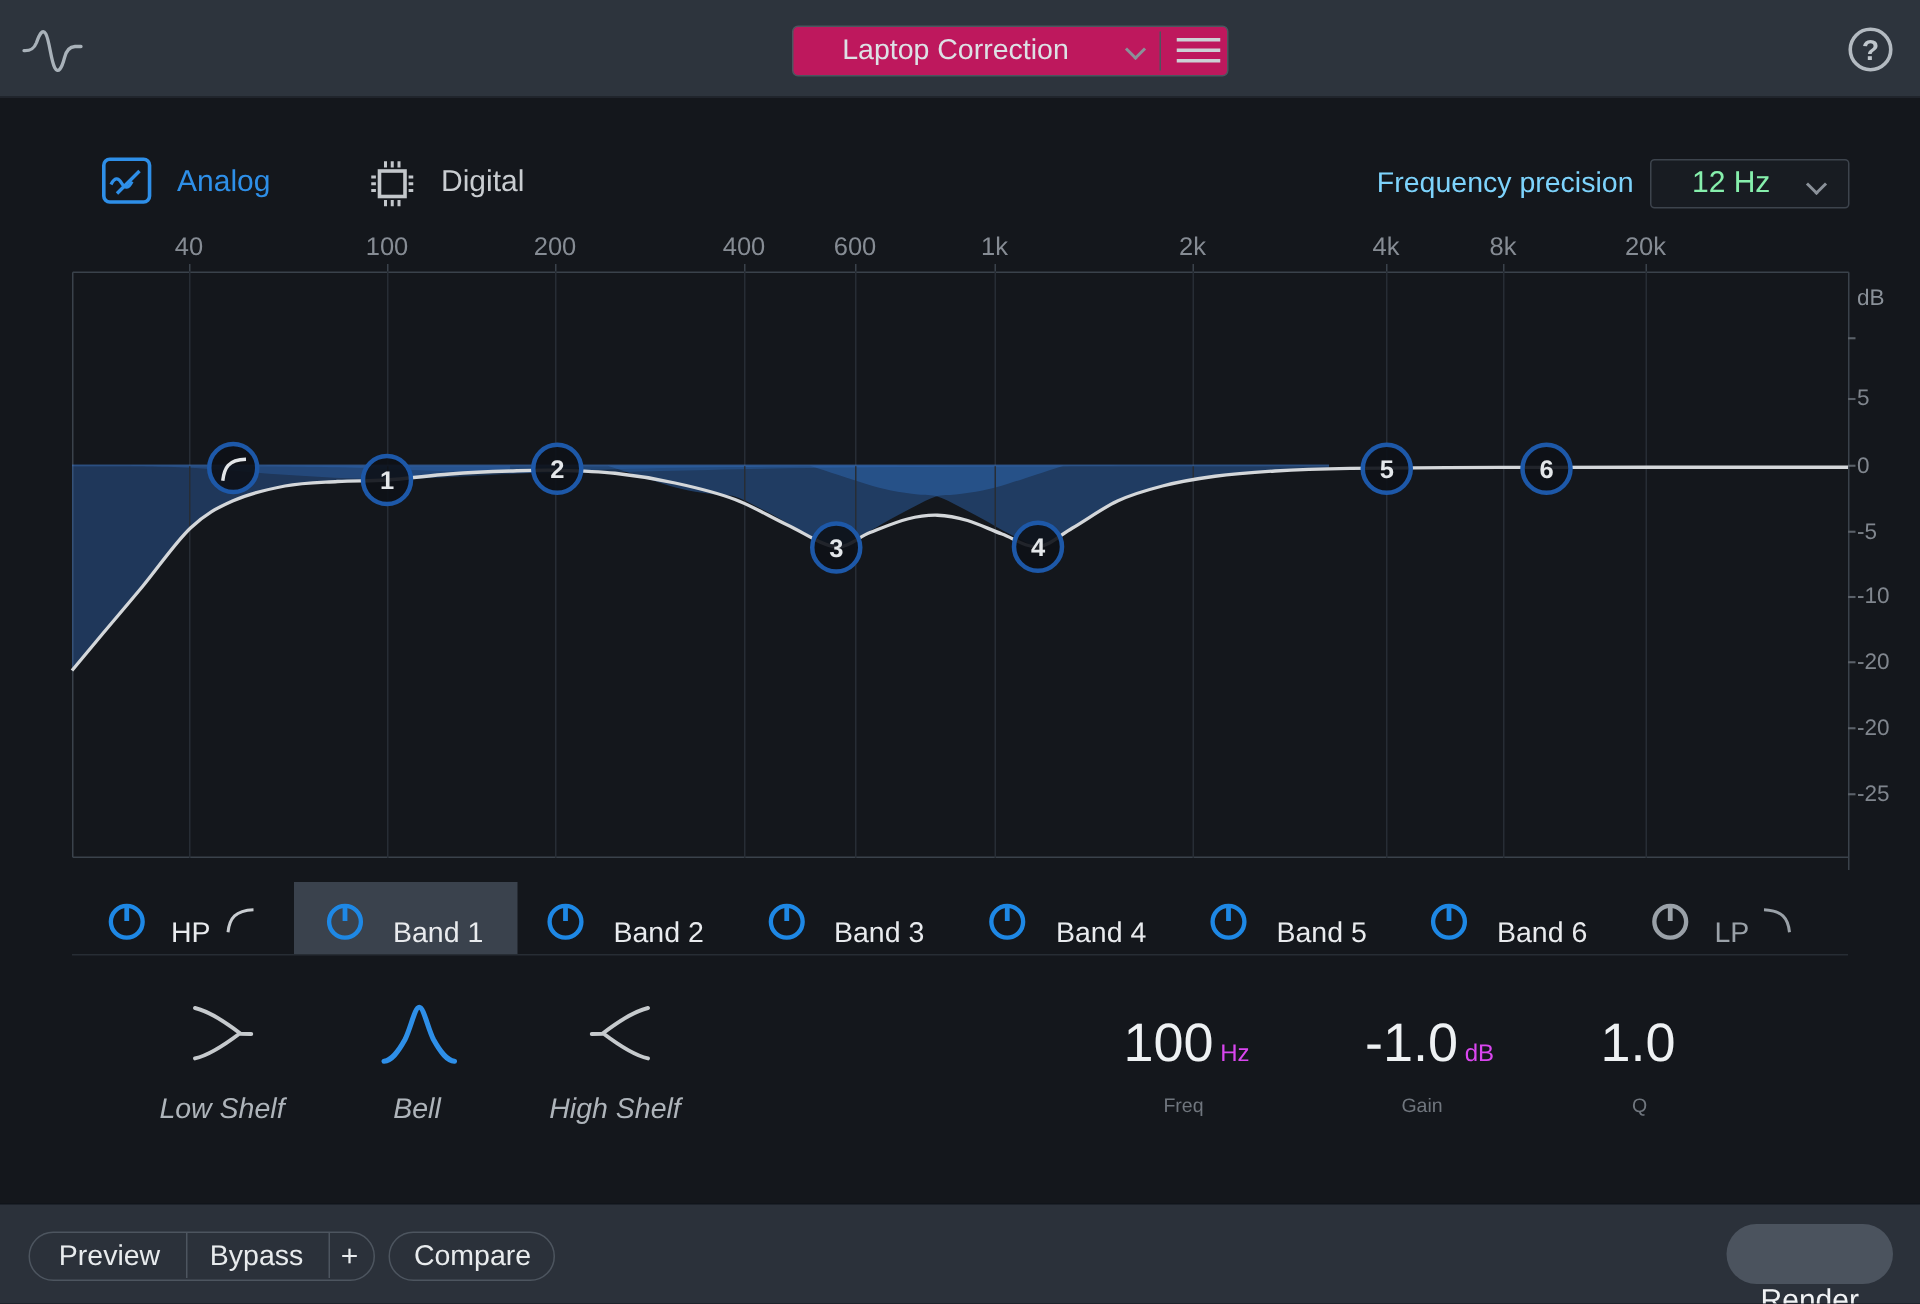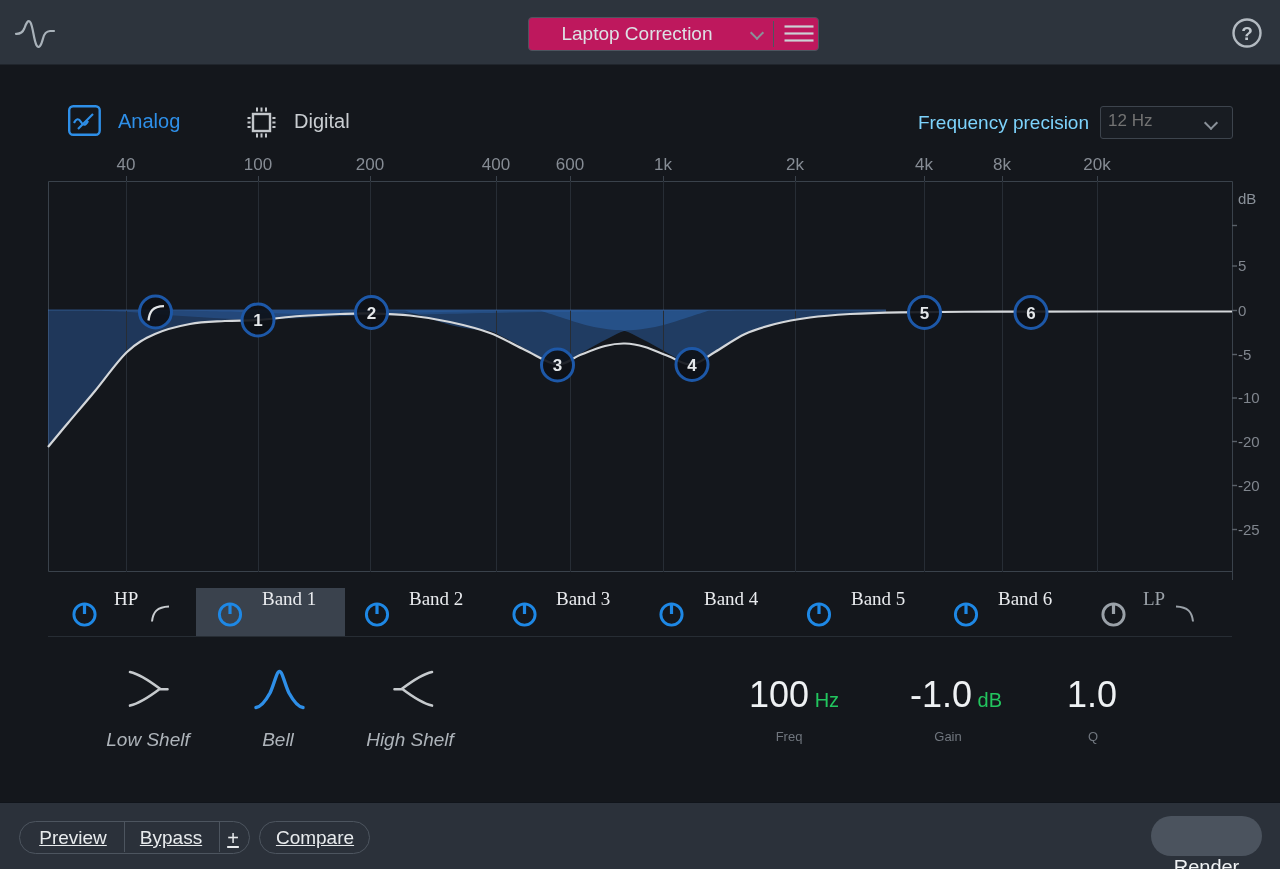--- a/index.html
+++ b/index.html
@@ -11,39 +11,39 @@
   #preset .txt{position:absolute;left:8px;top:5px;width:200px;text-align:center;font-size:19px;color:#dde1e5;}
   #preset .divider{position:absolute;left:244px;top:3px;width:1px;height:26px;background:#4d555f;}
   .chev{position:absolute;width:12px;height:12px;}
   .chev:before{content:"";position:absolute;left:0;top:2px;width:8px;height:8px;border-right:2px solid #8a9199;border-bottom:2px solid #8a9199;transform:rotate(45deg);}
   
   .blue{color:#2e8fe8;}
   #analogTxt{left:118px;top:110px;font-size:20px;font-weight:400;color:#2e8fe8;}
   #digitalTxt{left:294px;top:110px;font-size:20px;color:#c9cdd1;}
   #fplabel{right:191px;top:112px;font-size:19px;color:#7dd3fc;}
   #fpbox{left:1100px;top:106px;width:131px;height:31px;border:1px solid #3d444d;border-radius:3px;background:#181c22;}
-  #fpbox .txt{position:absolute;left:7px;top:4px;font-size:17px;color:#737373;}
+  #fpbox .txt{position:absolute;left:27px;top:4px;font-size:20px;color:#86efac;}
   
   .flab{position:absolute;top:155px;font-size:17px;color:#868c94;transform:translateX(-50%);}
   
   .dlab{position:absolute;left:1238px;font-size:15px;color:#80868e;}
   
   #bandline{left:48px;top:636px;width:1184px;height:1px;background:#272d34;}
   #seltab{left:196px;top:588px;width:149px;height:48px;background:#3a424d;}
-  .bandtxt{position:absolute;top:588px;font-size:19px;color:#e9ebee;font-family:Liberation Serif, serif;}
+  .bandtxt{position:absolute;top:612px;font-size:19px;color:#e9ebee;}
   .graytxt{color:#9aa1a8;}
   
   .shlab{position:absolute;top:729px;font-size:19px;color:#aeb4ba;transform:translateX(-50%);font-style:italic;}
   .bigval{position:absolute;top:674px;font-size:36px;color:#eef1f3;}
-  .unit{font-size:20px;color:#22c55e;}
+  .unit{font-size:16px;color:#d946ef;}
   .vlab{position:absolute;top:729px;font-size:13px;color:#70767e;transform:translateX(-50%);}
   
   #botbar{left:0;top:802px;width:1280px;height:67px;background:#2b313a;border-top:1px solid #10141a;}
   .pill{position:absolute;top:18px;height:33px;border:1.5px solid #4d555f;border-radius:17px;box-sizing:border-box;}
-  .pill .lbl{position:absolute;top:5px;font-size:19px;color:#e8ebed;transform:translateX(-50%);text-decoration:underline;}
+  .pill .lbl{position:absolute;top:5px;font-size:19px;color:#e8ebed;transform:translateX(-50%);}
   #render{position:absolute;top:13px;left:1151px;width:111px;height:40px;border-radius:20px;background:#4b535e;}
   #render .lbl{position:absolute;top:8px;left:0;width:111px;text-align:center;font-size:20px;color:#f0f2f4;margin-top:32px;}
 </style>
 </head>
 <body>
 <div id="topbar" class="abs"></div>
 
 <svg class="abs" style="left:0;top:0" width="70" height="65" viewBox="0 0 70 65">
   <path d="M16,33.8 C20,34 22.5,33 24.3,28.5 C26,23.5 28.2,18.8 30.5,22.5 C33,26.8 33.8,40 36.5,45.2 C38.8,49.5 41.2,45.5 43,38.5 C44.3,33 46.5,31.2 50,31 L54,31" fill="none" stroke="#a9b2ba" stroke-width="2.2" stroke-linecap="round"></path>
 </svg>

